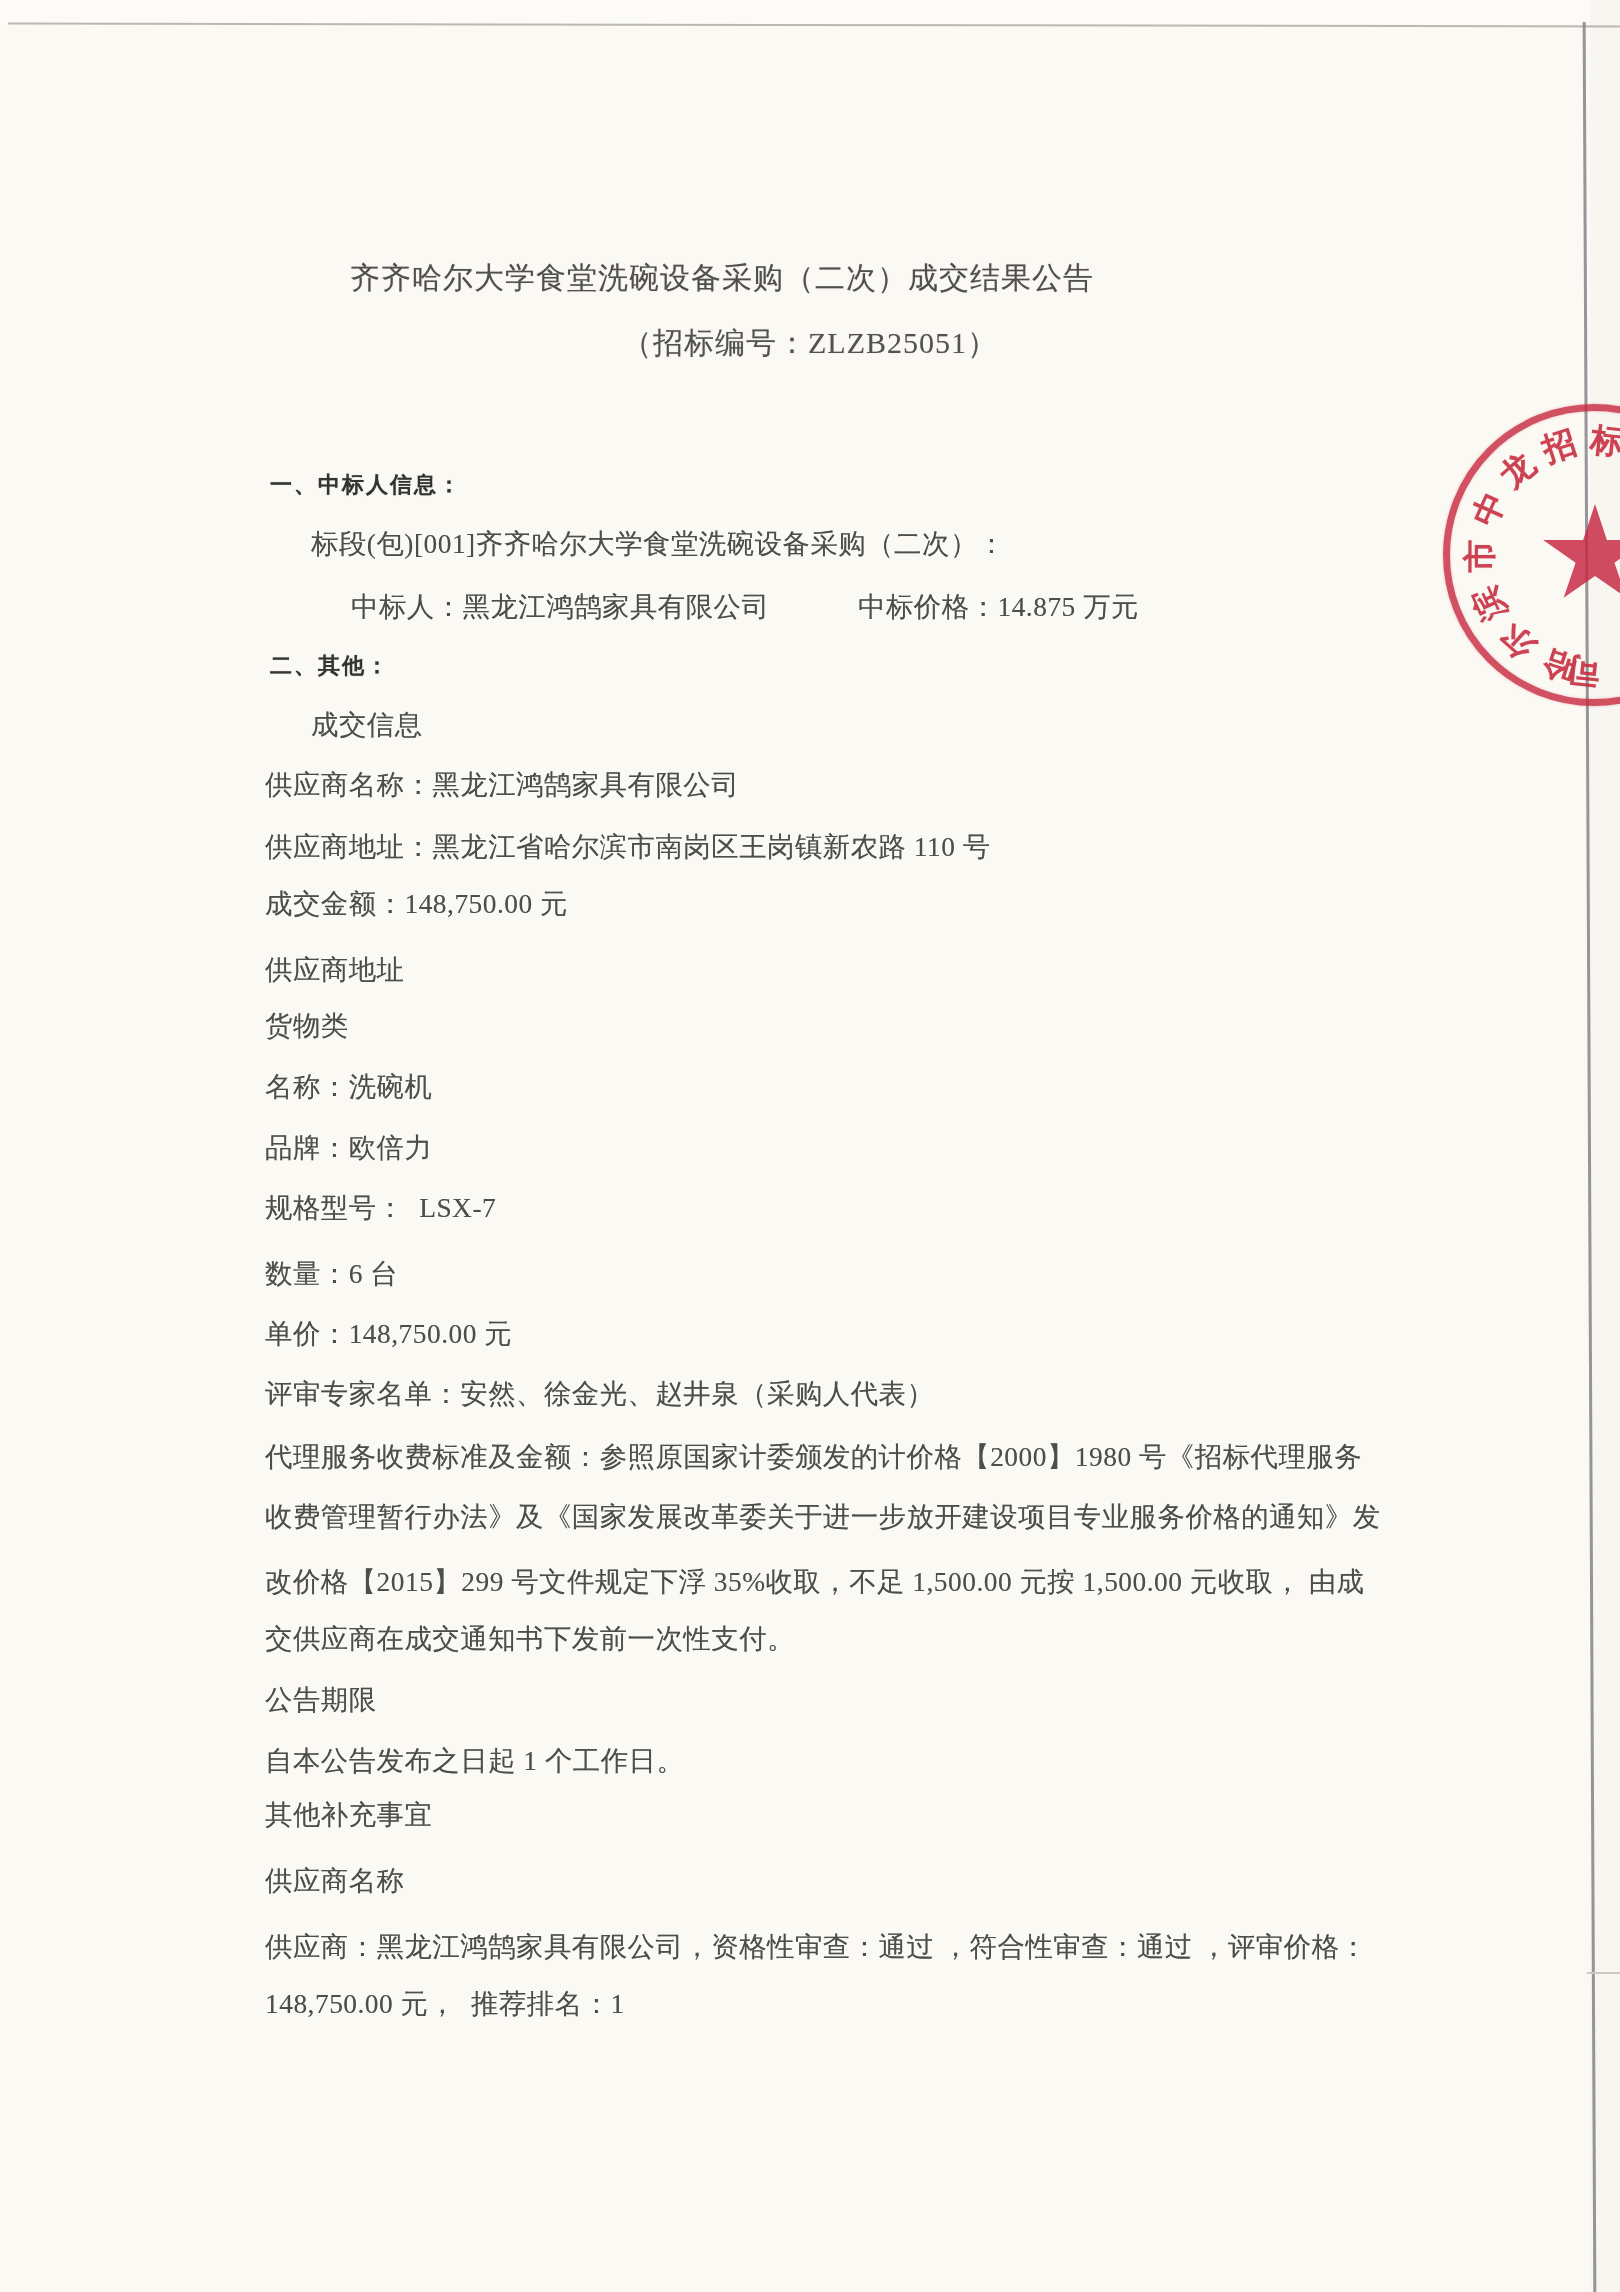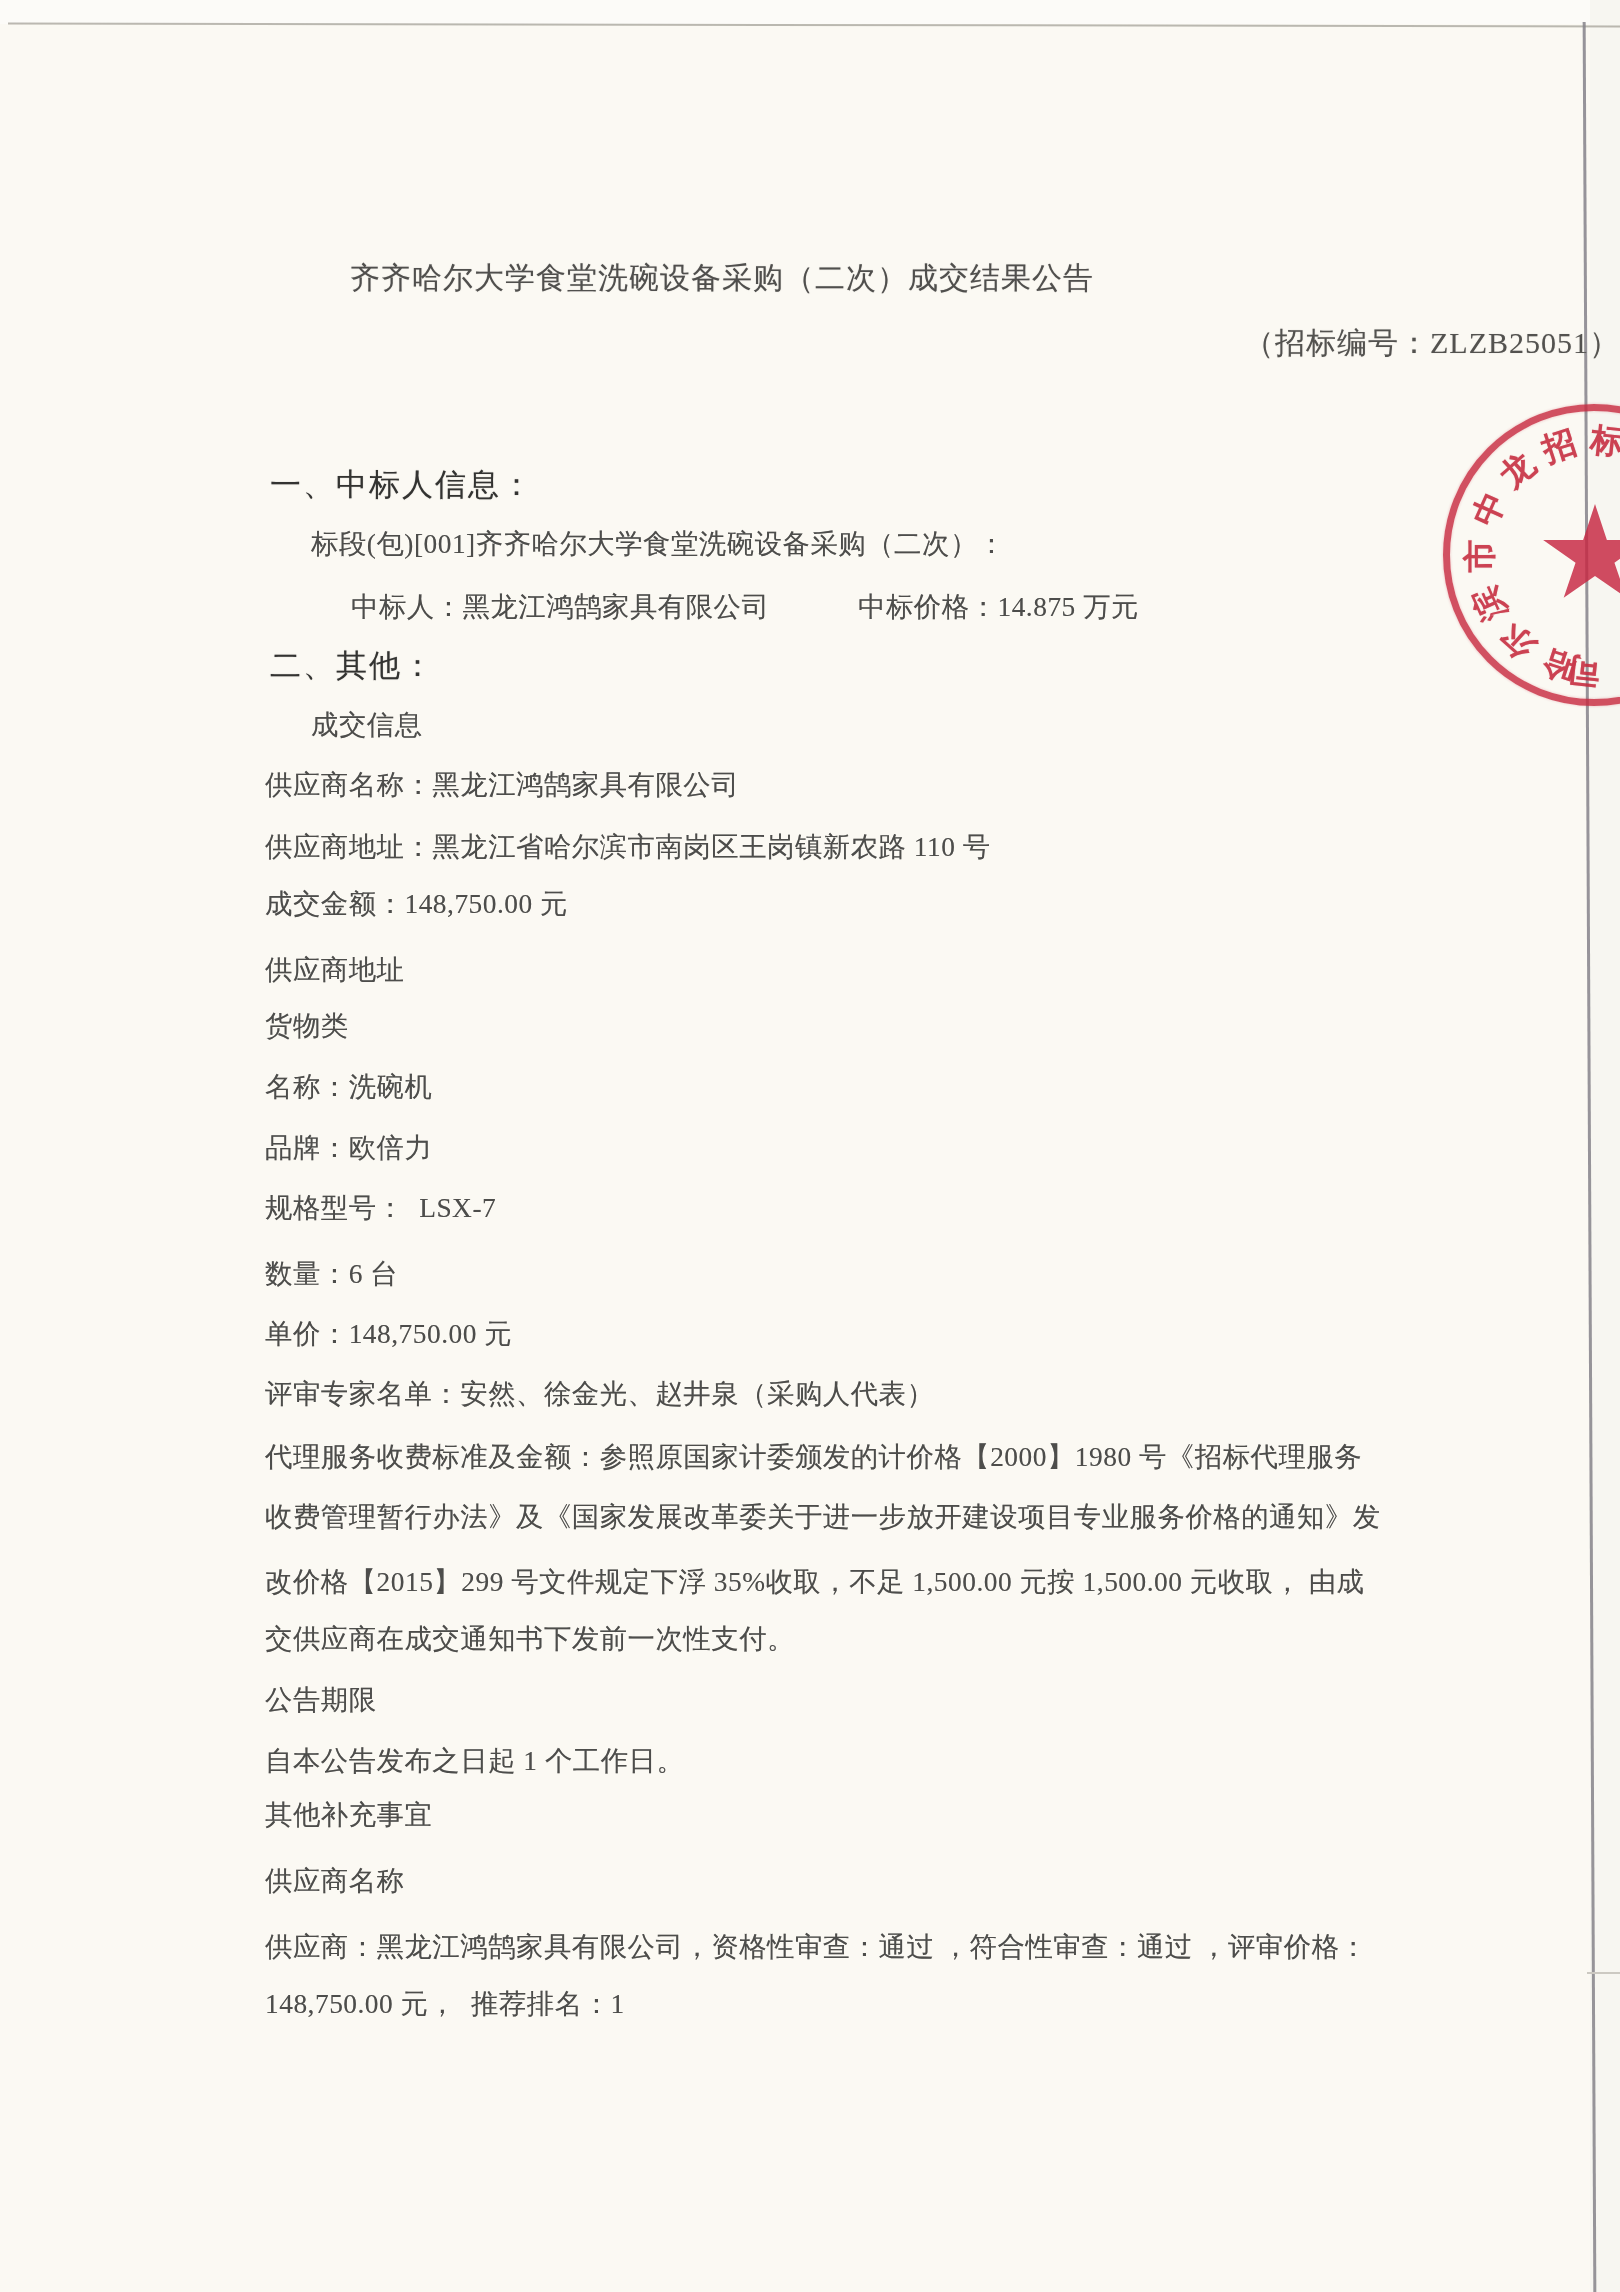--- a/index.html
+++ b/index.html
@@ -32,27 +32,27 @@
     background: #ccc9c2;
   }
   .title {
     position: absolute; left: 0; top: 257px; width: 1444px; margin: 0;
     text-align: center; font-size: 30px; font-weight: 400;
     letter-spacing: 1px; line-height: 41px;
     color: #504f4d; text-shadow: 0 0 1px rgba(80,80,80,.35);
   }
   .subtitle {
     position: absolute; left: 0; top: 323px; width: 1620px;
-    text-align: right; font-size: 30px; line-height: 39px;
+    text-align: center; font-size: 30px; line-height: 39px;
     letter-spacing: 1px; color: #53524f;
     text-shadow: 0 0 1px rgba(80,80,80,.3);
   }
   .h-sec {
     position: absolute; left: 270px;
-    font-size: 31px; font-weight: 400; line-height: 43px;
+    font-size: 22px; font-weight: 700; line-height: 43px;
     color: #333331; letter-spacing: 2px;
     text-shadow: 0 0 1px rgba(40,40,40,.4);
   }
   .bl {
     position: absolute; left: 265px;
     font-size: 27.4px; line-height: 39px;
     white-space: pre; letter-spacing: 0.5px;
     color: #4d4d4b; text-shadow: 0 0 0.6px rgba(70,70,70,.4);
   }
   .ind1 { left: 311px; font-family: Liberation Serif, serif; }

